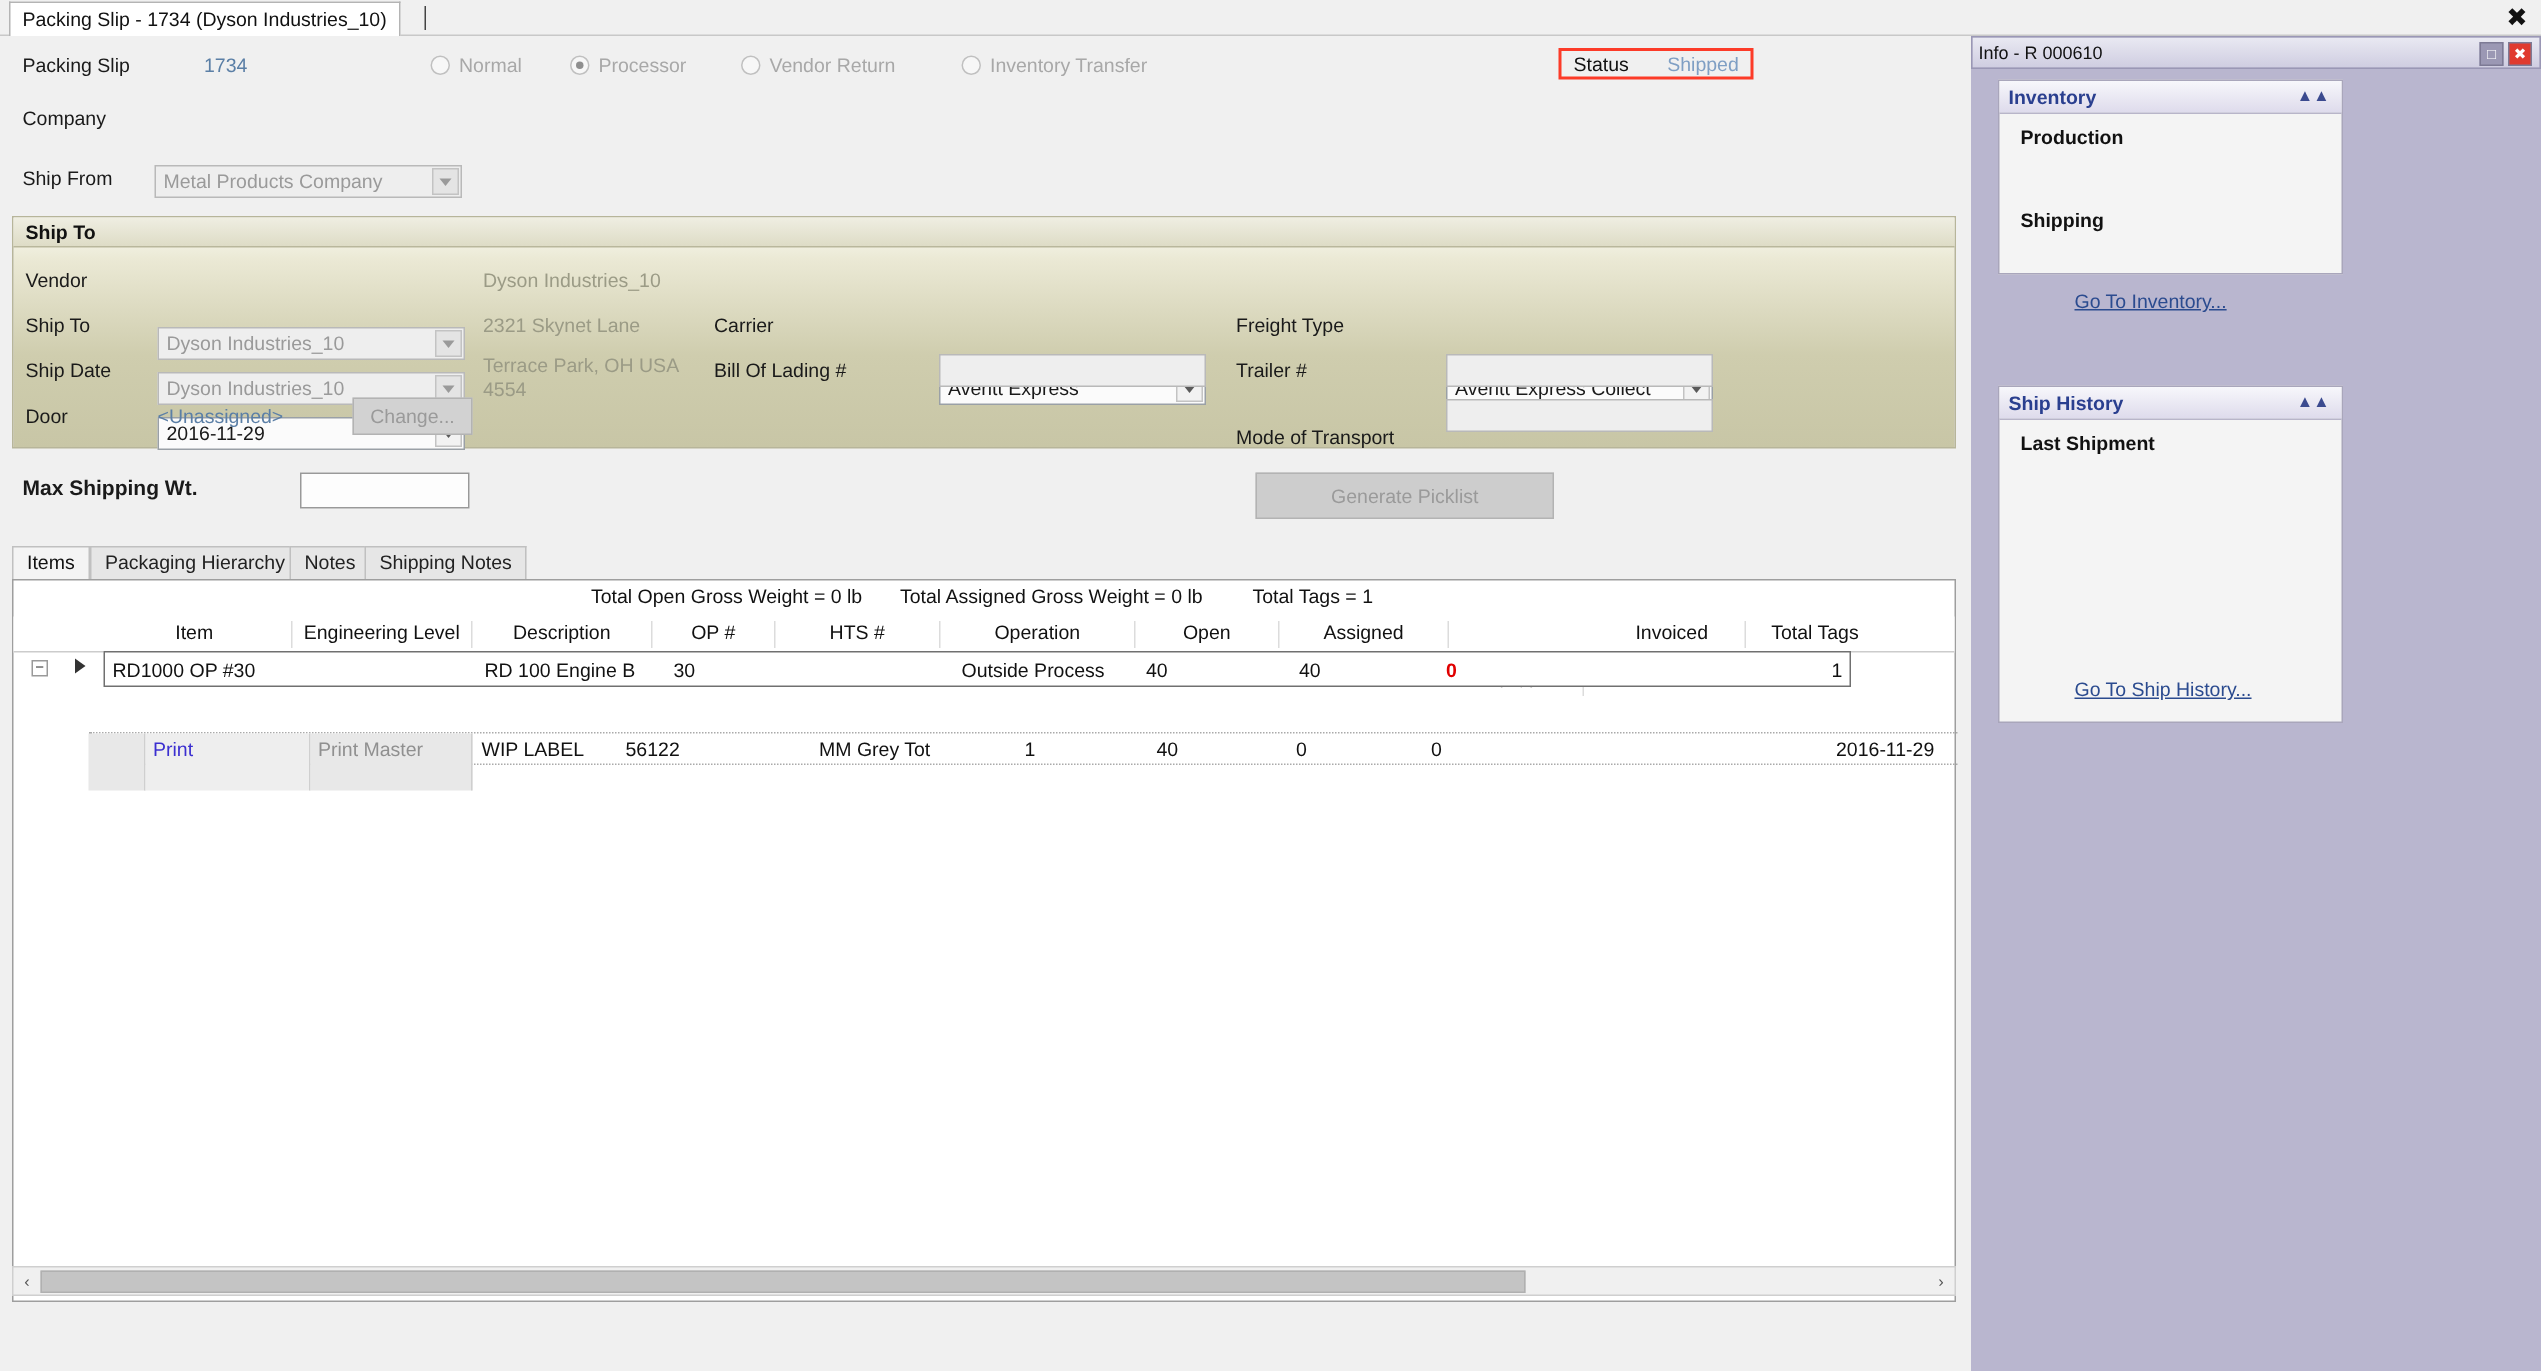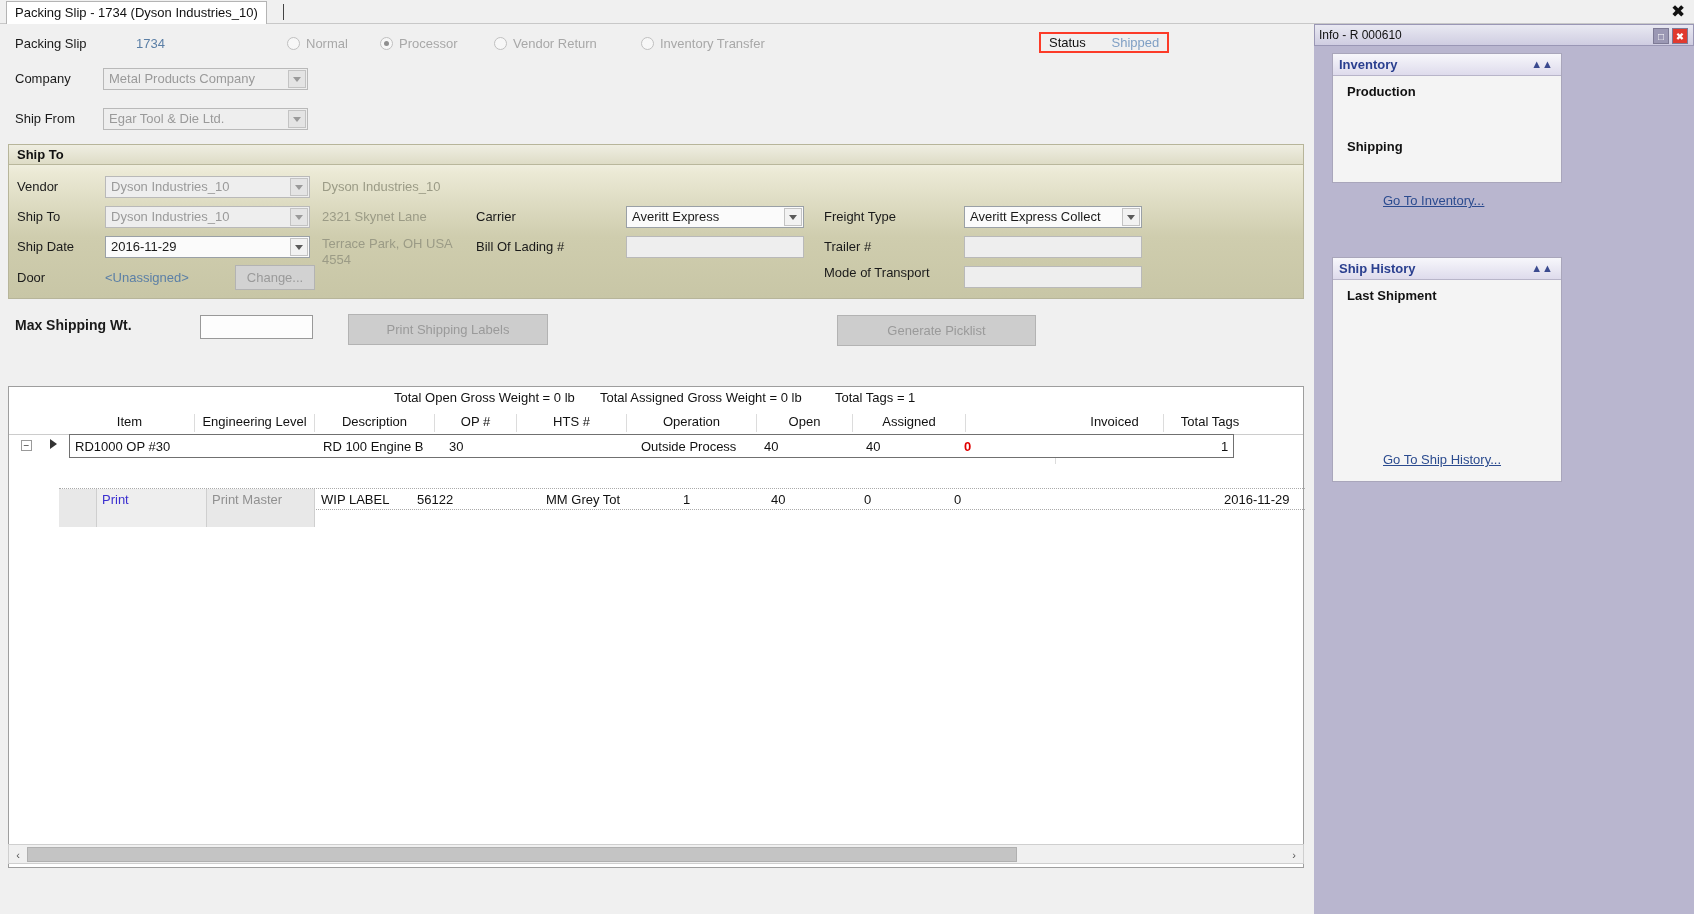--- a/index.html
+++ b/index.html
@@ -40,21 +40,21 @@
   }
 
   .lbl { font-size:13px; color:#1a1a1a; }
   .lbl-dim { color:#9a9a9a; }
   .blue { color:#5b7fa6; }
 
   
   .combo {
     position:absolute; height:22px; background:#eeeeee;
     border:1px solid #b9b9b9; font-size:13px; color:#9a9a9a;
-    padding:2px 22px 0 5px; white-space:nowrap; overflow:hidden;
+    padding:2px 22px 0 5px; white-space:nowrap; overflow:hidden;margin-top:42px;
   }
   .combo.enabled { background:#fbfbfb; color:#1a1a1a; border-color:#9aa0a6; }
   .combo .arrow {
     position:absolute; right:1px; top:1px; width:18px; height:18px;
     background:#e4e4e4; border:1px solid #c3c3c3;
     display:flex; align-items:center; justify-content:center;
   }
   .combo.enabled .arrow { background:#f2f2f2; }
   .combo .arrow i {
     display:block; width:0;height:0;
@@ -331,37 +331,48 @@
         <span class="arrow">
             <i></i>
           </span>
       </div>
 
       <div class="lbl" style="position:absolute;left:815px;top:94px;">Trailer #</div>
       <div class="tbox" style="left:955px;top:91px;width:178px;">
         <span></span>
       </div>
 
-      <div class="lbl" style="position:absolute;left:815px;top:120px;">Mode of Transport</div>
+      <div class="lbl" style="position:absolute;left:815px;top:139px;">Mode of Transport</div>
       <div class="tbox" style="left:955px;top:121px;width:178px;">
         <span></span>
       </div>
     </div>
 
     <div class="lbl" style="position:absolute;left:15px;top:293px;font-weight:bold;font-size:14px;">Max Shipping Wt.</div>
     <div class="tbox white" style="left:200px;top:291px;width:113px;height:24px;">
       <span></span>
     </div>
-    <div class="btn" style="left:348px;top:290px;width:200px;height:31px;">
-      <span>Print Shipping Labels</span>
-    </div>
     <div class="btn" style="left:837px;top:291px;width:199px;height:31px;">
       <span>Generate Picklist</span>
     </div>
 
+    <div class="tabstrip">
+      <div class="tab active" style="left:0;">
+        <span>Items</span>
+      </div>
+      <div class="tab" style="left:52px;">
+        <span>Packaging Hierarchy</span>
+      </div>
+      <div class="tab" style="left:185px;">
+        <span>Notes</span>
+      </div>
+      <div class="tab" style="left:235px;">
+        <span>Shipping Notes</span>
+      </div>
+    </div>
 
     <div class="gridarea">
 
       <div class="totals">
         <span style="left:385px;">Total Open Gross Weight = 0 lb</span>
         <span style="left:591px;">Total Assigned Gross Weight = 0 lb</span>
         <span style="left:826px;">Total Tags = 1</span>
       </div>
 
       <div class="colhdr">

